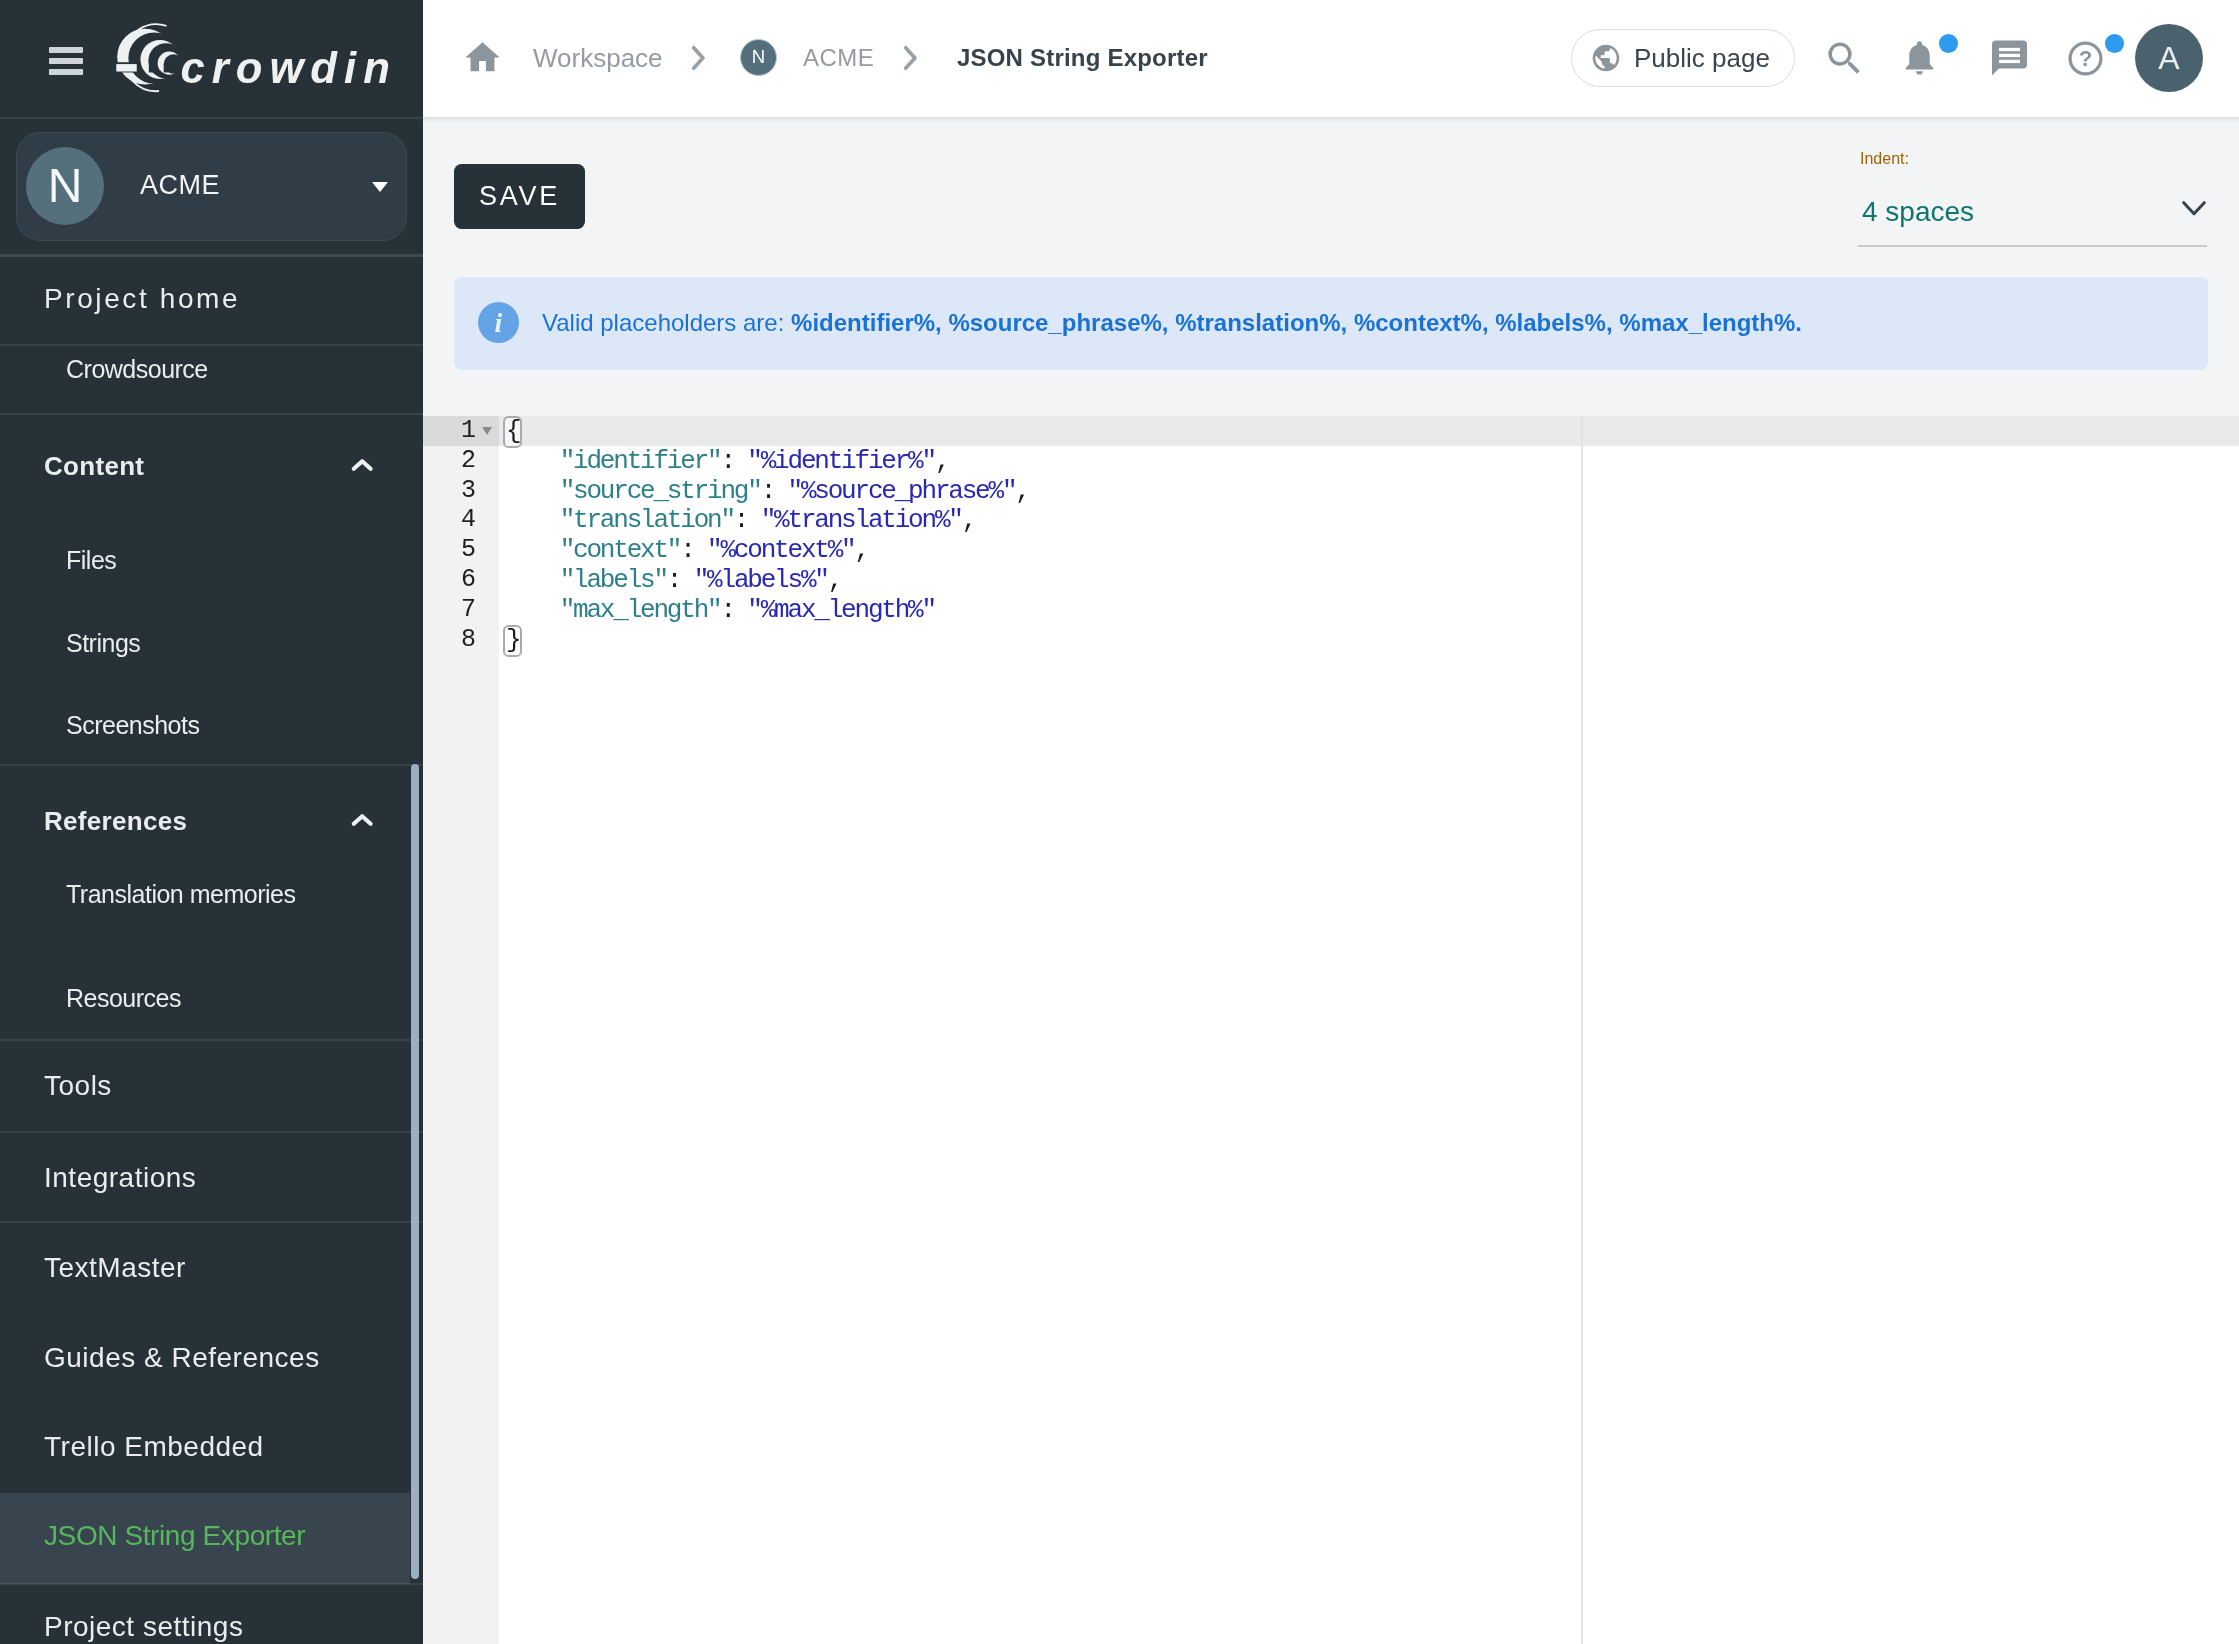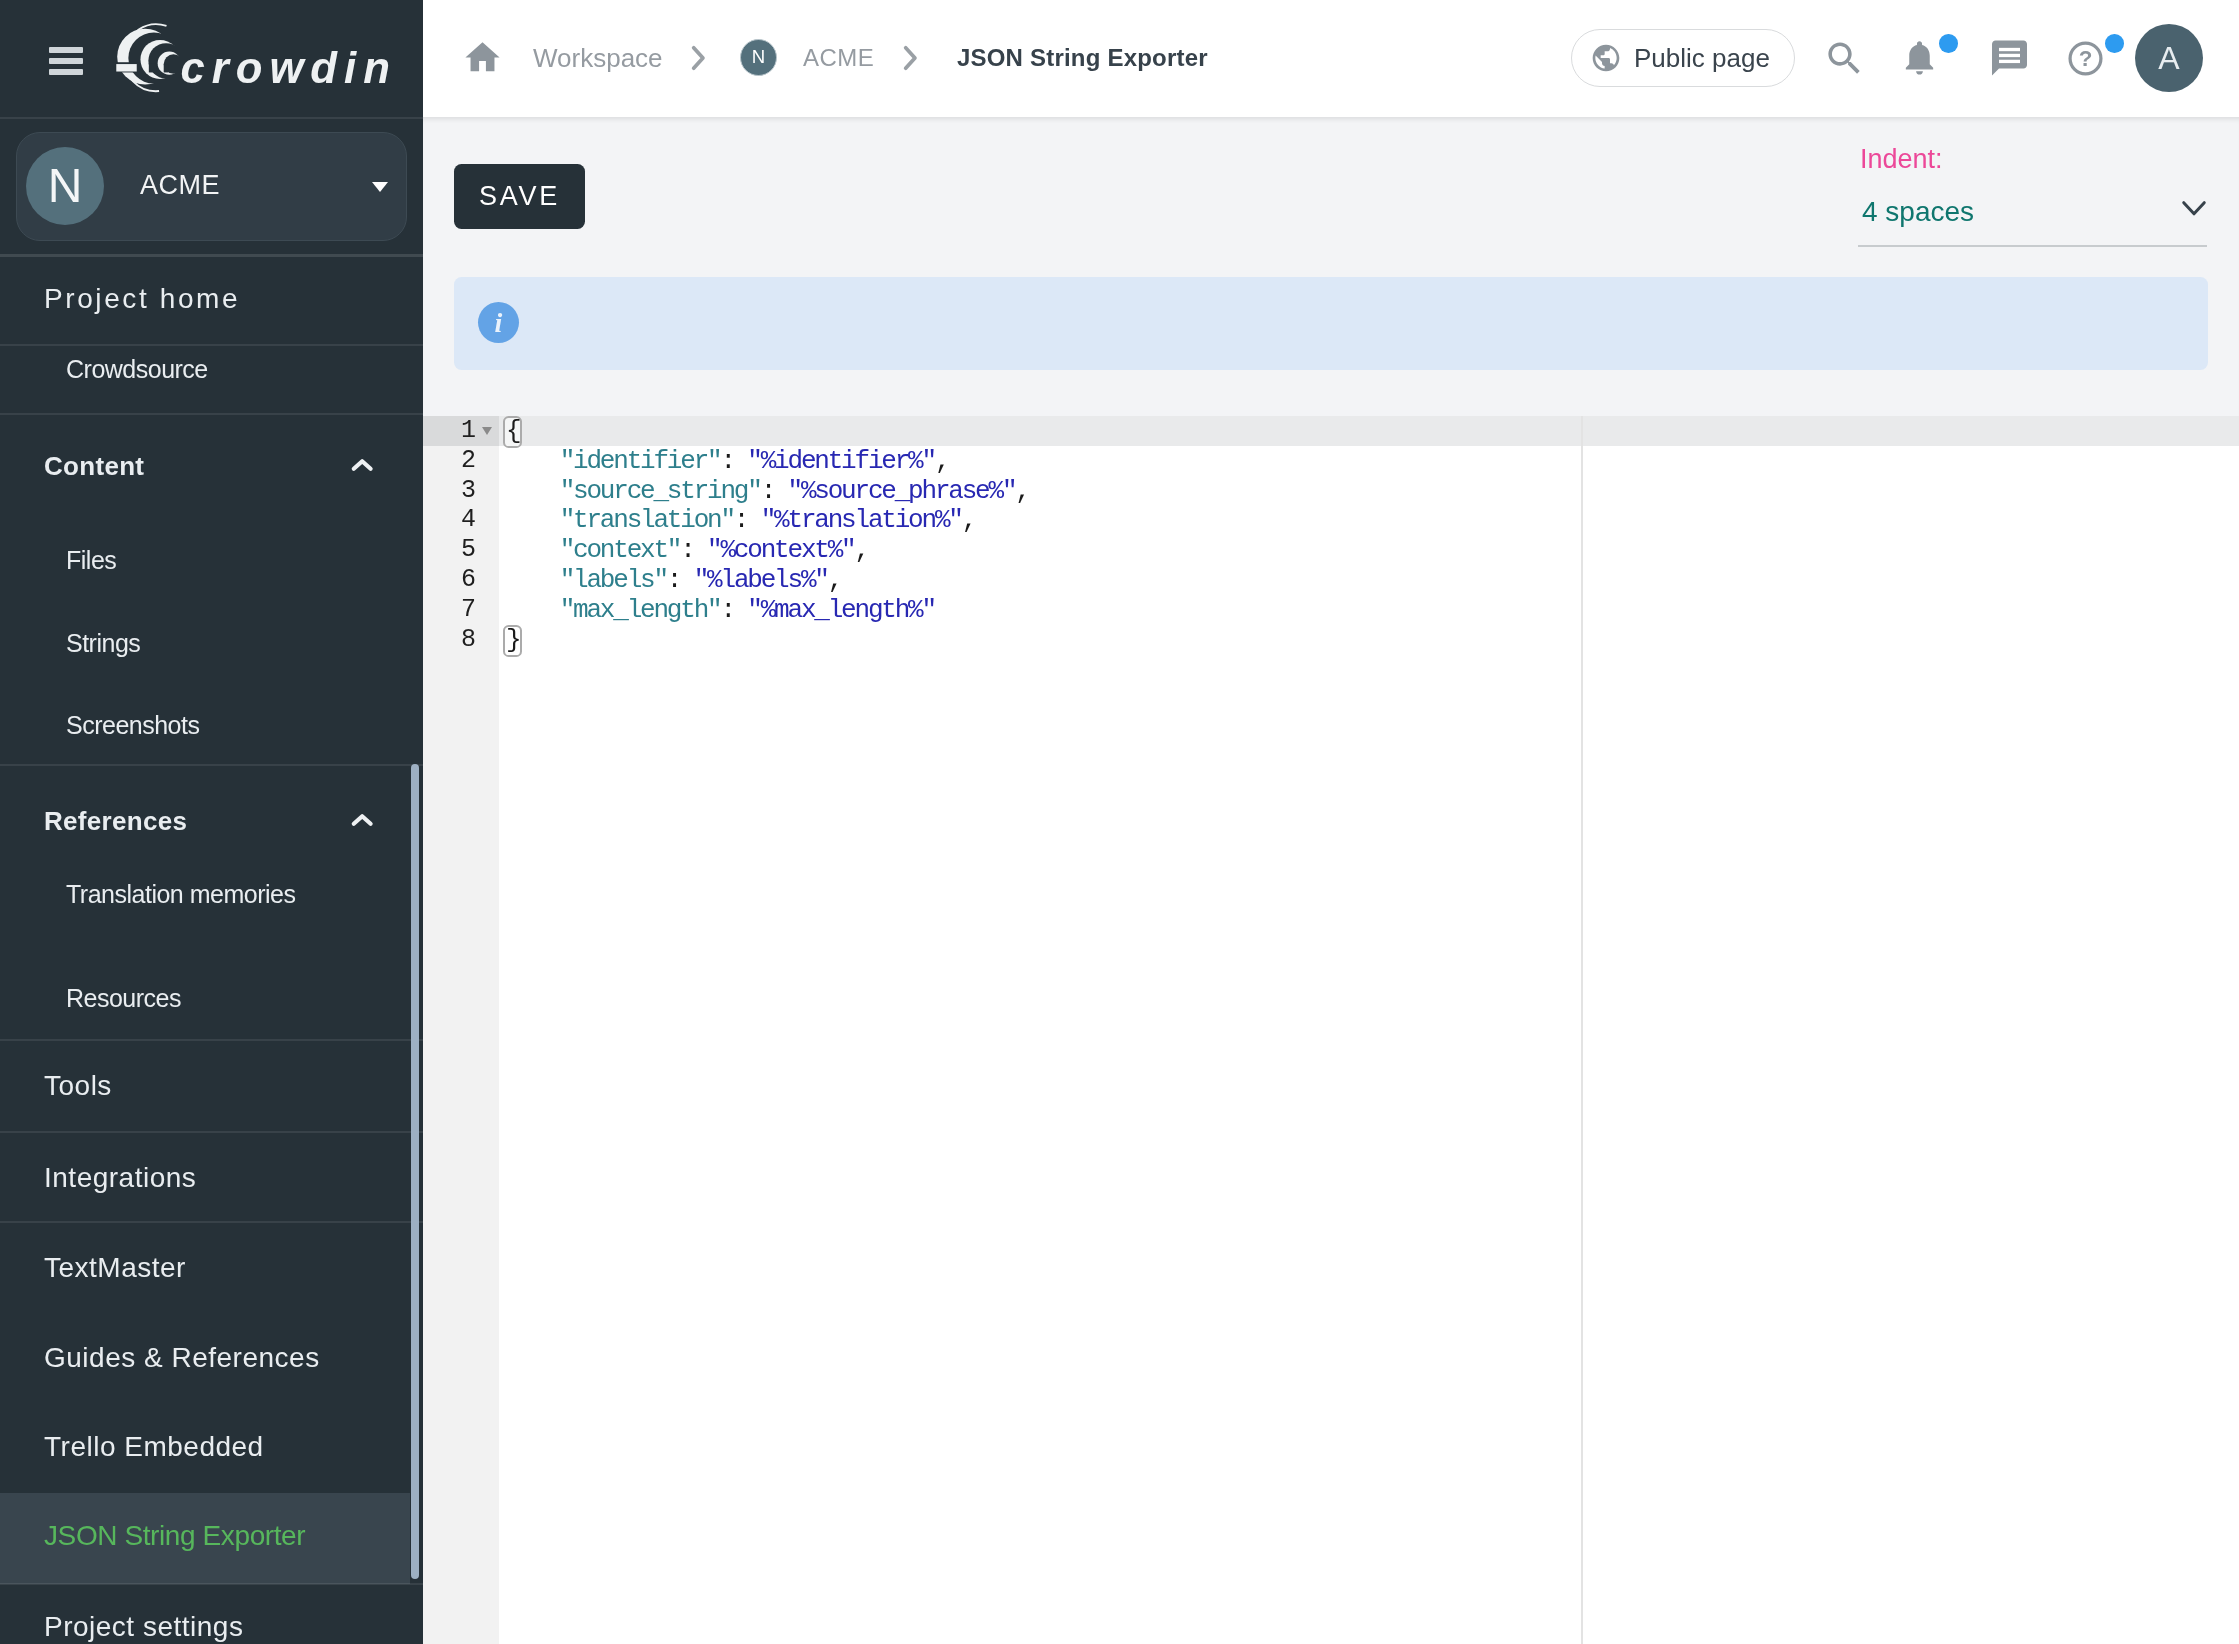--- a/index.html
+++ b/index.html
@@ -19,21 +19,21 @@
 #acaret{position:absolute;left:372px;top:182px;width:0;height:0;border-left:8.4px solid transparent;border-right:8.4px solid transparent;border-top:10.3px solid #fff}
 #burger div{position:absolute;left:49px;width:34px;height:5.6px;background:#cfd5d9;border-radius:0.9px}
 #activebg{position:absolute;left:0;top:1493px;width:410px;height:91px;background:#39454e}
 #sscroll{position:absolute;left:411px;top:764px;width:8.4px;height:815px;background:#9db0c3;border-radius:4.7px}
 
 #topbar{position:absolute;left:423px;top:0;width:1816px;height:117px;background:#fff;}
 #contentbg{position:absolute;left:423px;top:117px;width:1816px;height:1527px;background:#f3f4f6;box-shadow:inset 0 5.6px 5.6px -3.7px rgba(0,0,0,0.10)}
 #nmini{position:absolute;left:740px;top:39px;width:37px;height:37px;border-radius:50%;background:#54707c;border:1.9px solid #b9c6cc;color:#fff;font-size:18.6px;text-align:center;line-height:34px}
 
 #savebtn{position:absolute;left:454px;top:164px;width:131px;height:65px;background:#263138;border-radius:7.5px;color:#fff;font-size:27px;font-weight:500;letter-spacing:2.8px;text-align:center;line-height:65px}
-#indlbl{position:absolute;left:1860px;top:159px;transform:translateY(-50%);color:#ec4899;font-size:27px}
+#indlbl{position:absolute;left:1860px;top:159px;transform:translateY(-50%);color:#a16207;font-size:16px}
 #indval{position:absolute;left:1862px;top:212px;transform:translateY(-50%);color:#0f766e;font-size:28px}
 #indline{position:absolute;left:1858px;top:245px;width:349px;height:1.9px;background:#c7cbce}
 #banner{position:absolute;left:454px;top:277px;width:1754px;height:93px;background:#dce8f7;border-radius:7.5px}
 #bicon{position:absolute;left:478px;top:302px;width:41px;height:41px;border-radius:50%;background:#63a3e6;color:#eaf2fb;font-size:28px;font-weight:700;text-align:center;line-height:41px;font-family:"Liberation Serif",serif;font-style:italic}
 #btext{position:absolute;left:542px;top:323px;transform:translateY(-50%);font-size:24px;color:#1a73d4;white-space:nowrap}
 
 #editor{position:absolute;left:423px;top:416px;width:1816px;height:1229px;background:#fff}
 #gutter{position:absolute;left:0px;top:0;width:76px;height:1229px;background:#f2f2f2}
 #activeline{position:absolute;left:0px;top:0;width:1816px;height:30px;background:#e9eaeb}
 #activegut{position:absolute;left:0px;top:0;width:76px;height:30px;background:#d9dadb}
@@ -166,20 +166,21 @@
 
   <div id="savebtn">SAVE</div>
   <div id="indlbl">Indent:</div>
   <div id="indval">4 spaces</div>
   <div id="indline"></div>
   <svg style="left:2180px;top:198px" width="28" height="20.5" viewBox="0 0 30 22">
       <polyline points="4,5 15,17 26,5" fill="none" stroke="#37424b" stroke-width="3.2" stroke-linecap="round" stroke-linejoin="round"></polyline>
     </svg>
   <div id="banner"></div>
   <div id="bicon">i</div>
+  <div id="btext">Valid placeholders are: <b>%identifier%, %source_phrase%, %translation%, %context%, %labels%, %max_length%.</b></div>
 
   <div id="editor">
     <div id="activeline"></div>
     <div id="gutter"></div>
     <div id="activegut"></div>
     <div id="ruler"></div>
     <div class="ln" style="top:0">1</div>
     <div id="fold"></div>
     <div class="ln" style="top:30px">2</div>
     <div class="ln" style="top:60px">3</div>

